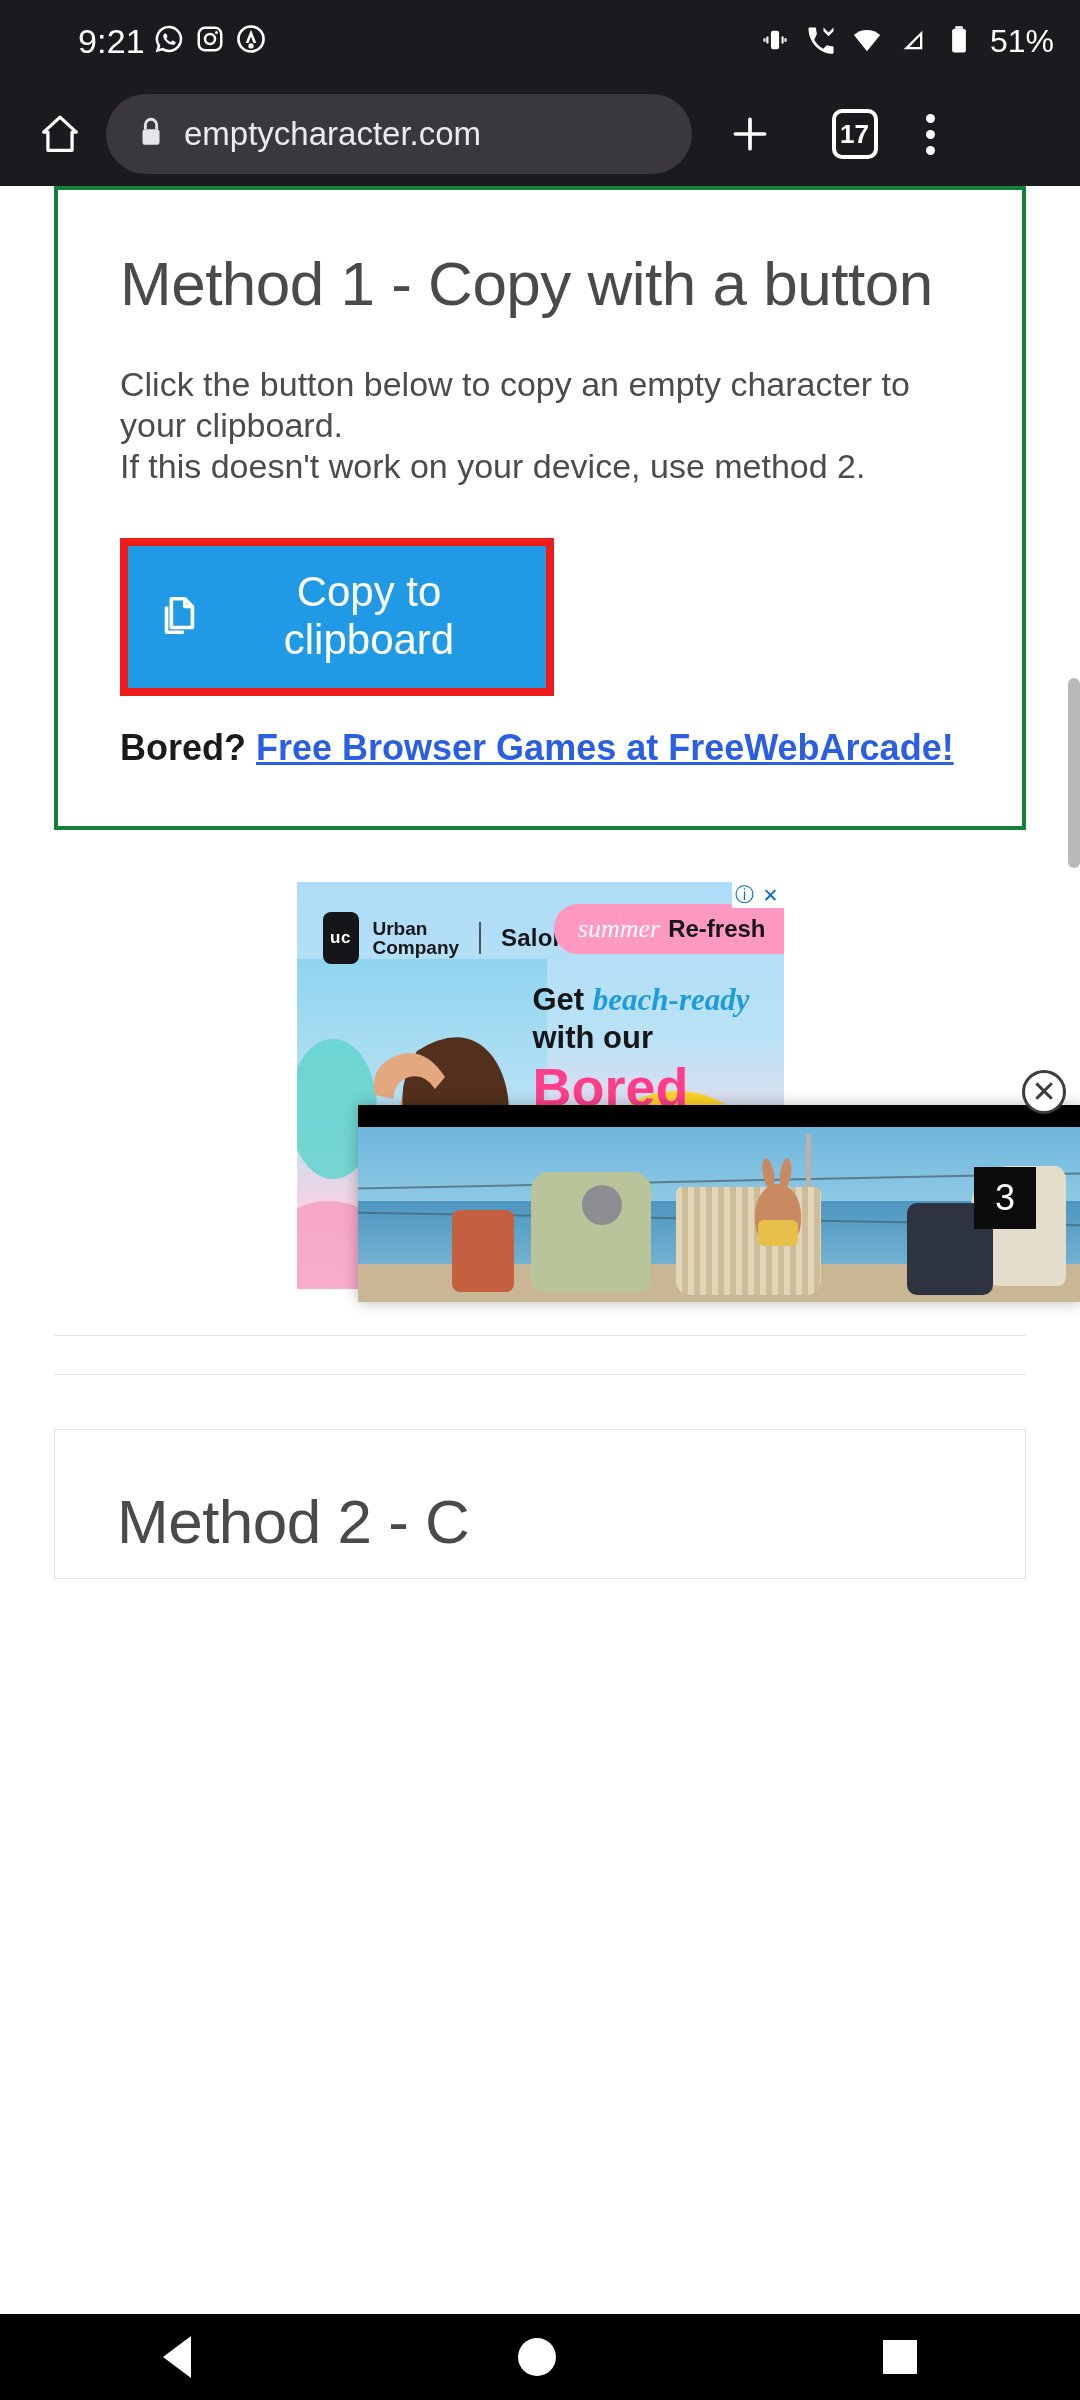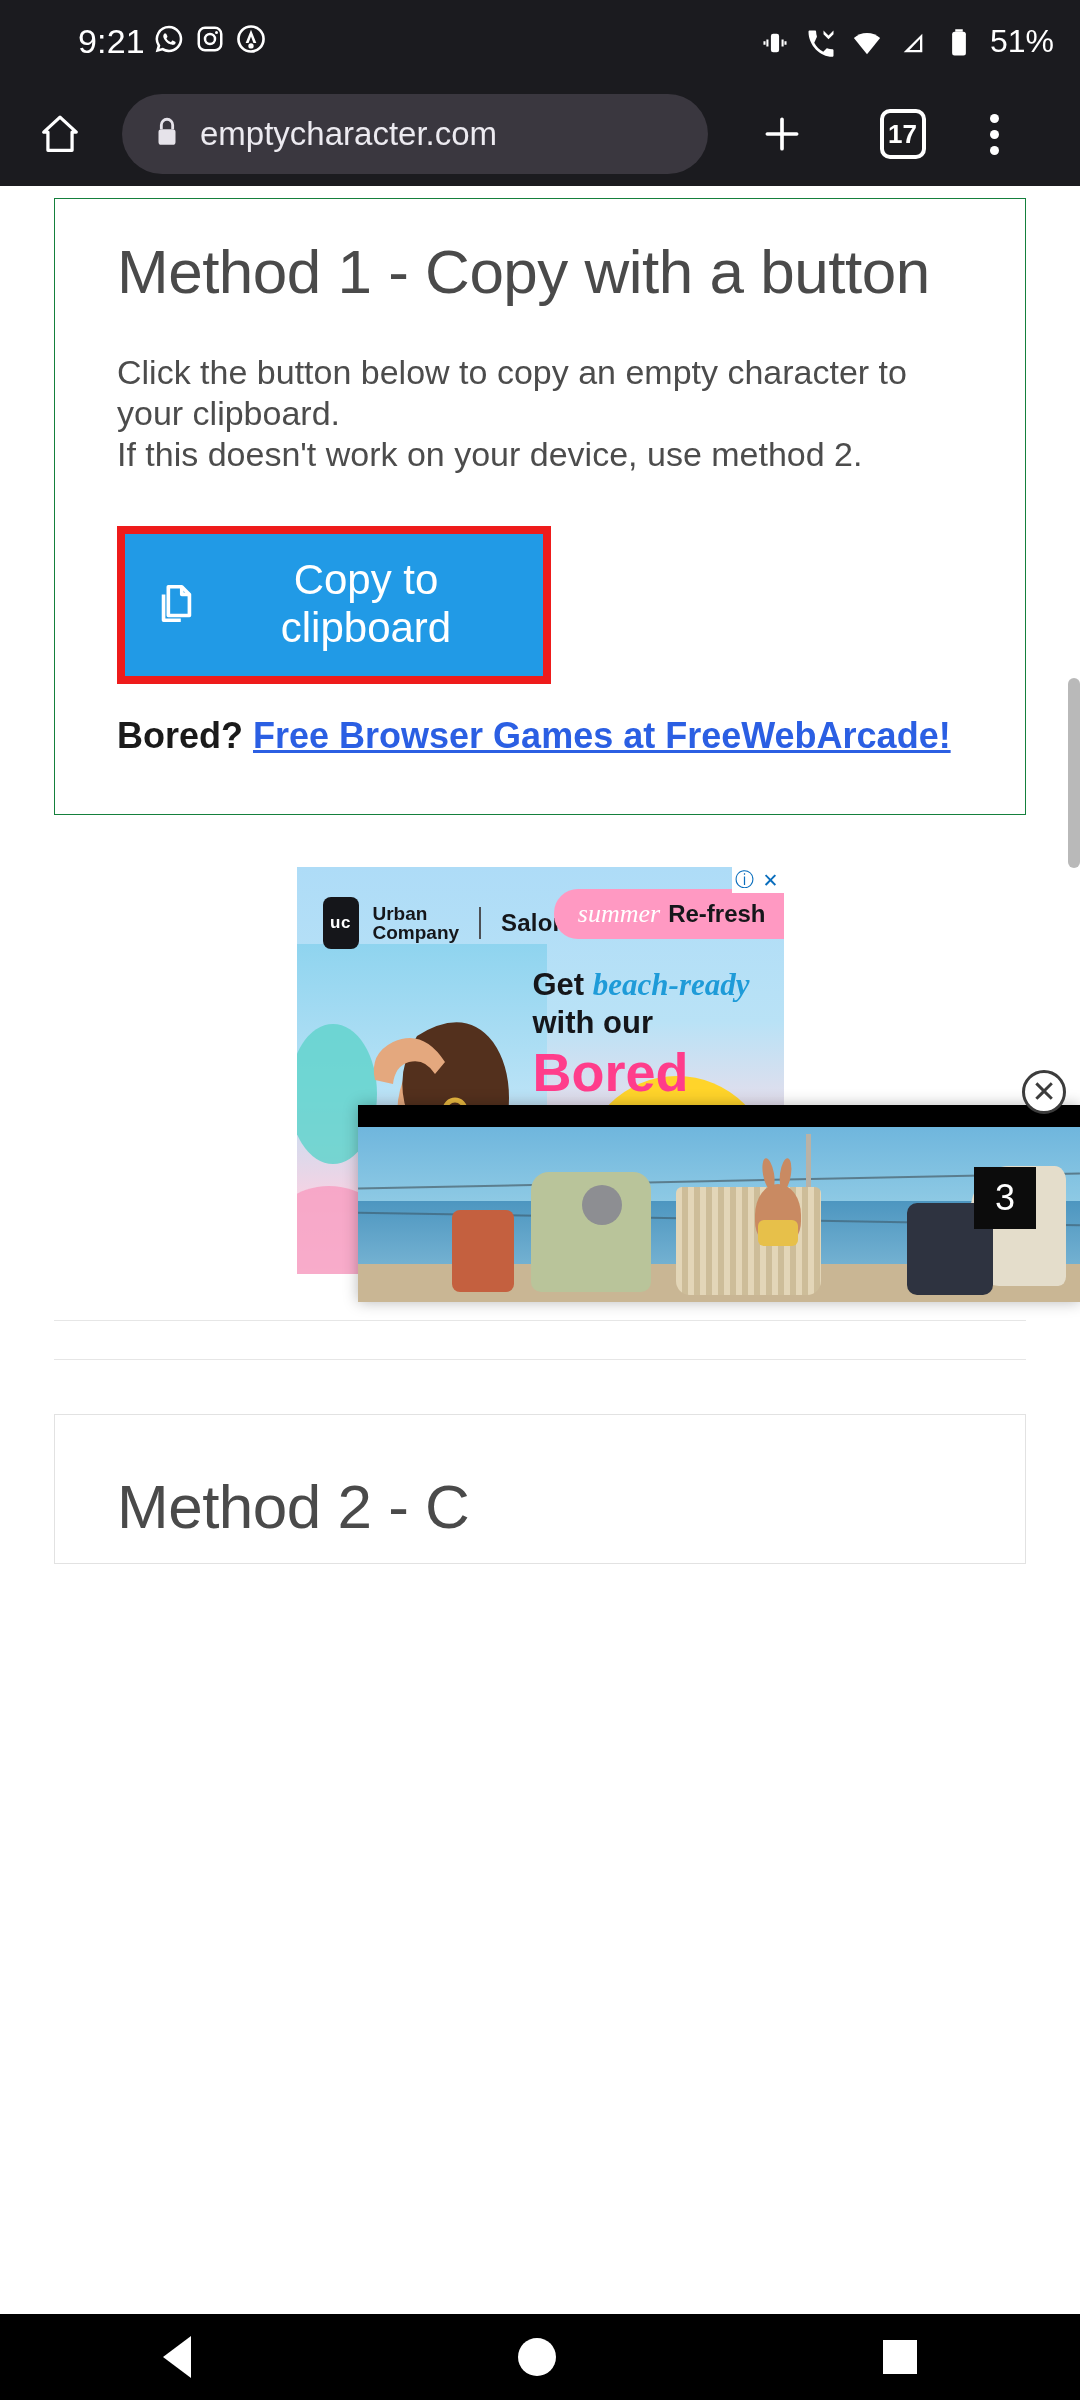--- a/index.html
+++ b/index.html
@@ -12,31 +12,31 @@
   .phone { position: relative; width: 1080px; height: 2400px; background: #fff; }
 
   
   .statusbar {
     position: absolute; top: 0; left: 0; width: 1080px; height: 82px;
     background: #1b1b1f;
     display: flex; align-items: center; justify-content: space-between;
     padding: 0 26px 0 30px;
   }
   .sb-left { display: flex; align-items: flex-start; gap: 7px; margin-left: 48px; }
-  .sb-right { display: flex; align-items: flex-end; gap: 12px; }
+  .sb-right { display: flex; align-items: flex-start; gap: 12px; }
   .sb-clock { color: #fff; font-size: 34px; letter-spacing: .2px; }
   .sb-ico { width: 34px; height: 34px; display: inline-flex; align-items: center; justify-content: center; }
   .sb-ico svg { display: block; }
   .sb-batt { color: #fff; font-size: 32px; margin-left: 2px; }
 
   
   .toolbar {
     position: absolute; top: 82px; left: 0; width: 1080px; height: 104px;
     background: #1b1b1f;
-    display: flex; align-items: center; padding: 0 22px 0 20px; gap: 22px;
+    display: flex; align-items: center; padding: 0 22px 0 20px; gap: 6px;
   }
   .tb-home { width: 80px; height: 80px; display: flex; align-items: center; justify-content: center; }
   .omnibox {
     flex: 1 1 auto; height: 80px; background: #3a373f; border-radius: 40px;
     display: flex; align-items: center; gap: 18px; padding: 0 30px; margin-right: 10px;
     max-width: 586px;
   }
   .omni-url { color: #eceaf0; font-size: 33px; white-space: nowrap; overflow: hidden; }
   .tb-btn { width: 84px; height: 84px; display: flex; align-items: center; justify-content: center; }
   .tabcount {
@@ -46,22 +46,22 @@
   }
   .dots { display: flex; flex-direction: column; gap: 7px; align-items: center; }
   .dots i { width: 9px; height: 9px; border-radius: 50%; background: #fff; display: block; }
 
   
   .page {
     position: absolute; top: 186px; left: 0; width: 1080px; height: 2128px;
     background: #ffffff; overflow: hidden;
   }
   .card {
-    margin: 12px 54px; border: 1px solid #15803d; background: #fff;
-    padding: 40px 62px 56px 62px;
+    margin: 0 54px; border: 4px solid #15803d; background: #fff;
+    padding: 61px 62px 56px 62px;
   }
   .card h1 {
     font-size: 62px; font-weight: 400; color: #4a4a4a; line-height: 1.08;
     letter-spacing: -0.5px; margin-bottom: 46px;
   }
   .card p {
     font-size: 34px; color: #4c4c4c; line-height: 1.20; font-weight: 400;
   }
   .copy-wrap {
     display: inline-block; border: 8px solid #ee1b1b; margin: 52px 0 10px 0;

